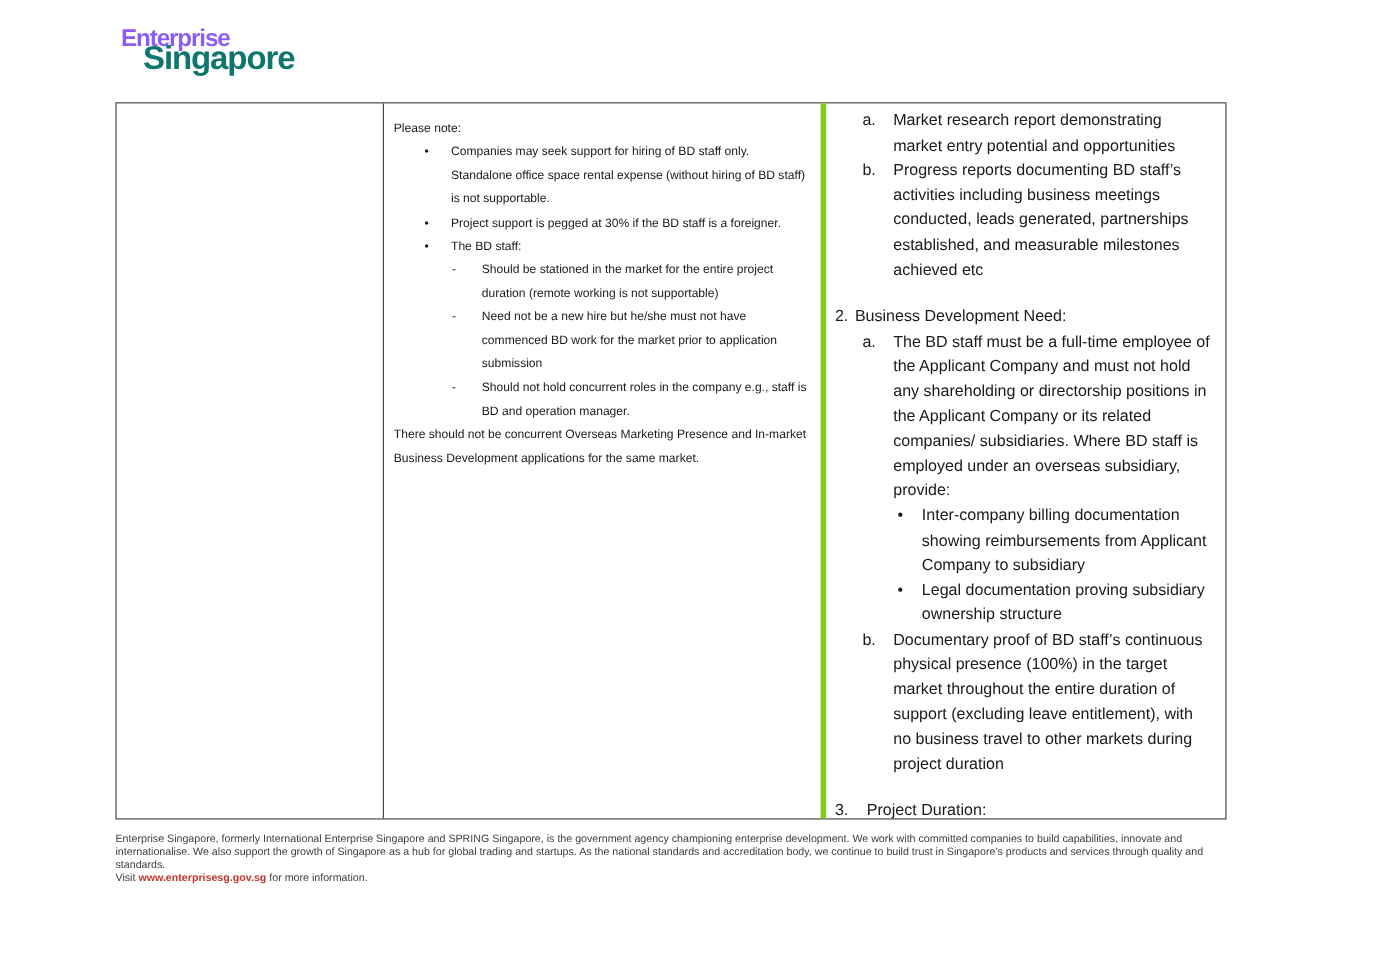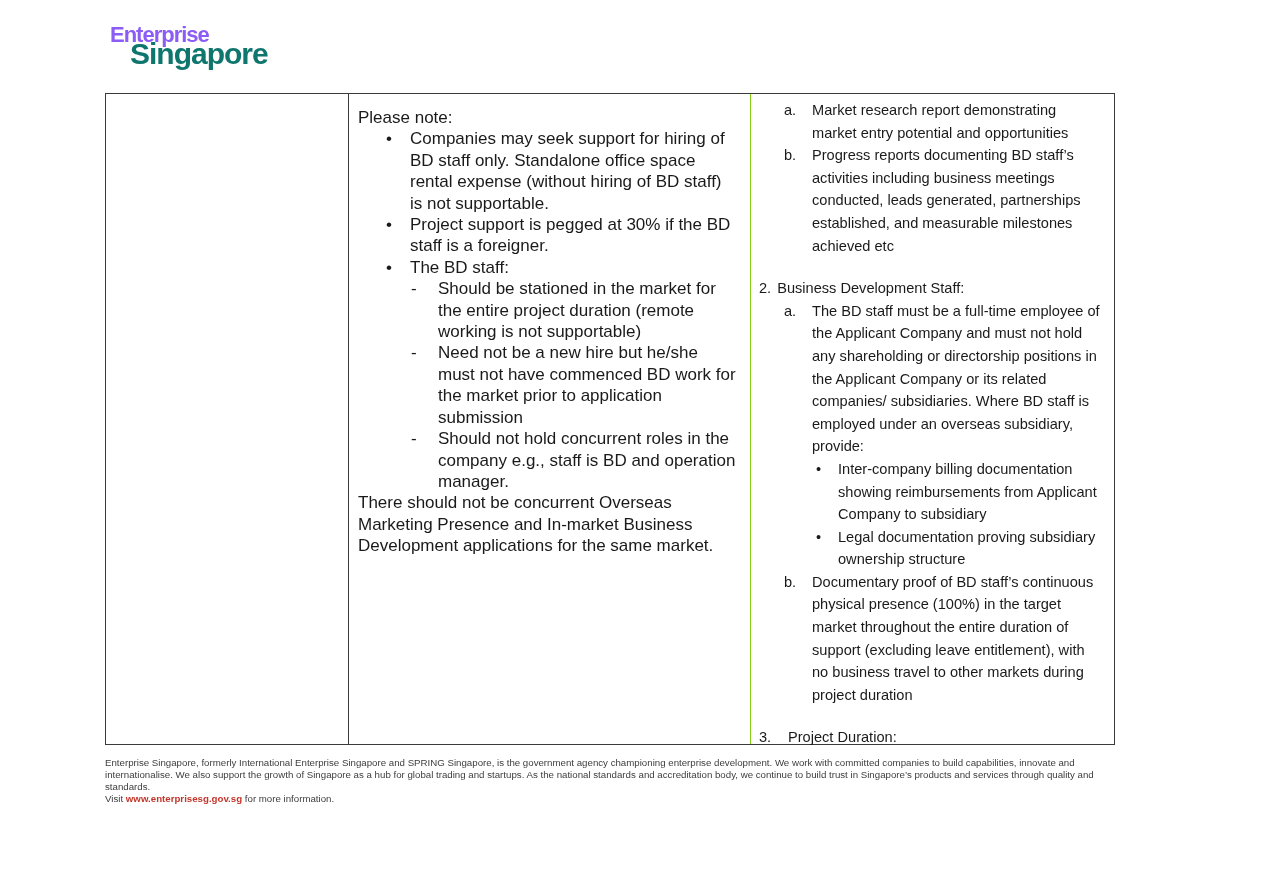--- a/index.html
+++ b/index.html
@@ -22,23 +22,23 @@
   }
 
   
   .doc-table {
     position:absolute; left:105px; top:93px; width:1010px; height:652px;
     border:1px solid #3a3a3a; display:flex; background:#fff;
   }
   .col { height:100%; }
   .col1 { width:243px; border-right:1px solid #3a3a3a; }
   .col2 {
-    width:402px; border-right:1px solid #84cc16;
+    width:402px; border-right:5px solid #84cc16;
     padding:13px 12px 0 9px;
-    font-size:17px; line-height:21.4px;
+    font-size:11px; line-height:21.4px;
   }
   .col3 {
     flex:1;
     padding:5px 12px 0 8px;
     font-size:14.6px; line-height:22.6px;
   }
 
   
   .b-row { display:flex; margin-left:28px; }
   .b-marker { width:24px; flex:none; }
@@ -122,21 +122,21 @@
       <span class="l1-marker">a.</span>
       <span class="l1-text">Market research report demonstrating market entry potential and opportunities</span>
     </div>
     <div class="l1-row">
       <span class="l1-marker">b.</span>
       <span class="l1-text">Progress reports documenting BD staff’s activities including business meetings conducted, leads generated, partnerships established, and measurable milestones achieved etc</span>
     </div>
 
     <div class="n-row">
       <span class="n-marker">2.</span>
-      <span>Business Development Staff:</span>
+      <span>Business Development Need:</span>
     </div>
 
     <div class="l1-row">
       <span class="l1-marker">a.</span>
       <span class="l1-text">The BD staff must be a full-time employee of the Applicant Company and must not hold any shareholding or directorship positions in the Applicant Company or its related companies/ subsidiaries. Where BD staff is employed under an overseas subsidiary, provide:</span>
     </div>
 
     <div class="l2-row">
       <span class="l2-marker">•</span>
       <span class="l2-text">Inter-company billing documentation showing reimbursements from Applicant Company to subsidiary</span>

